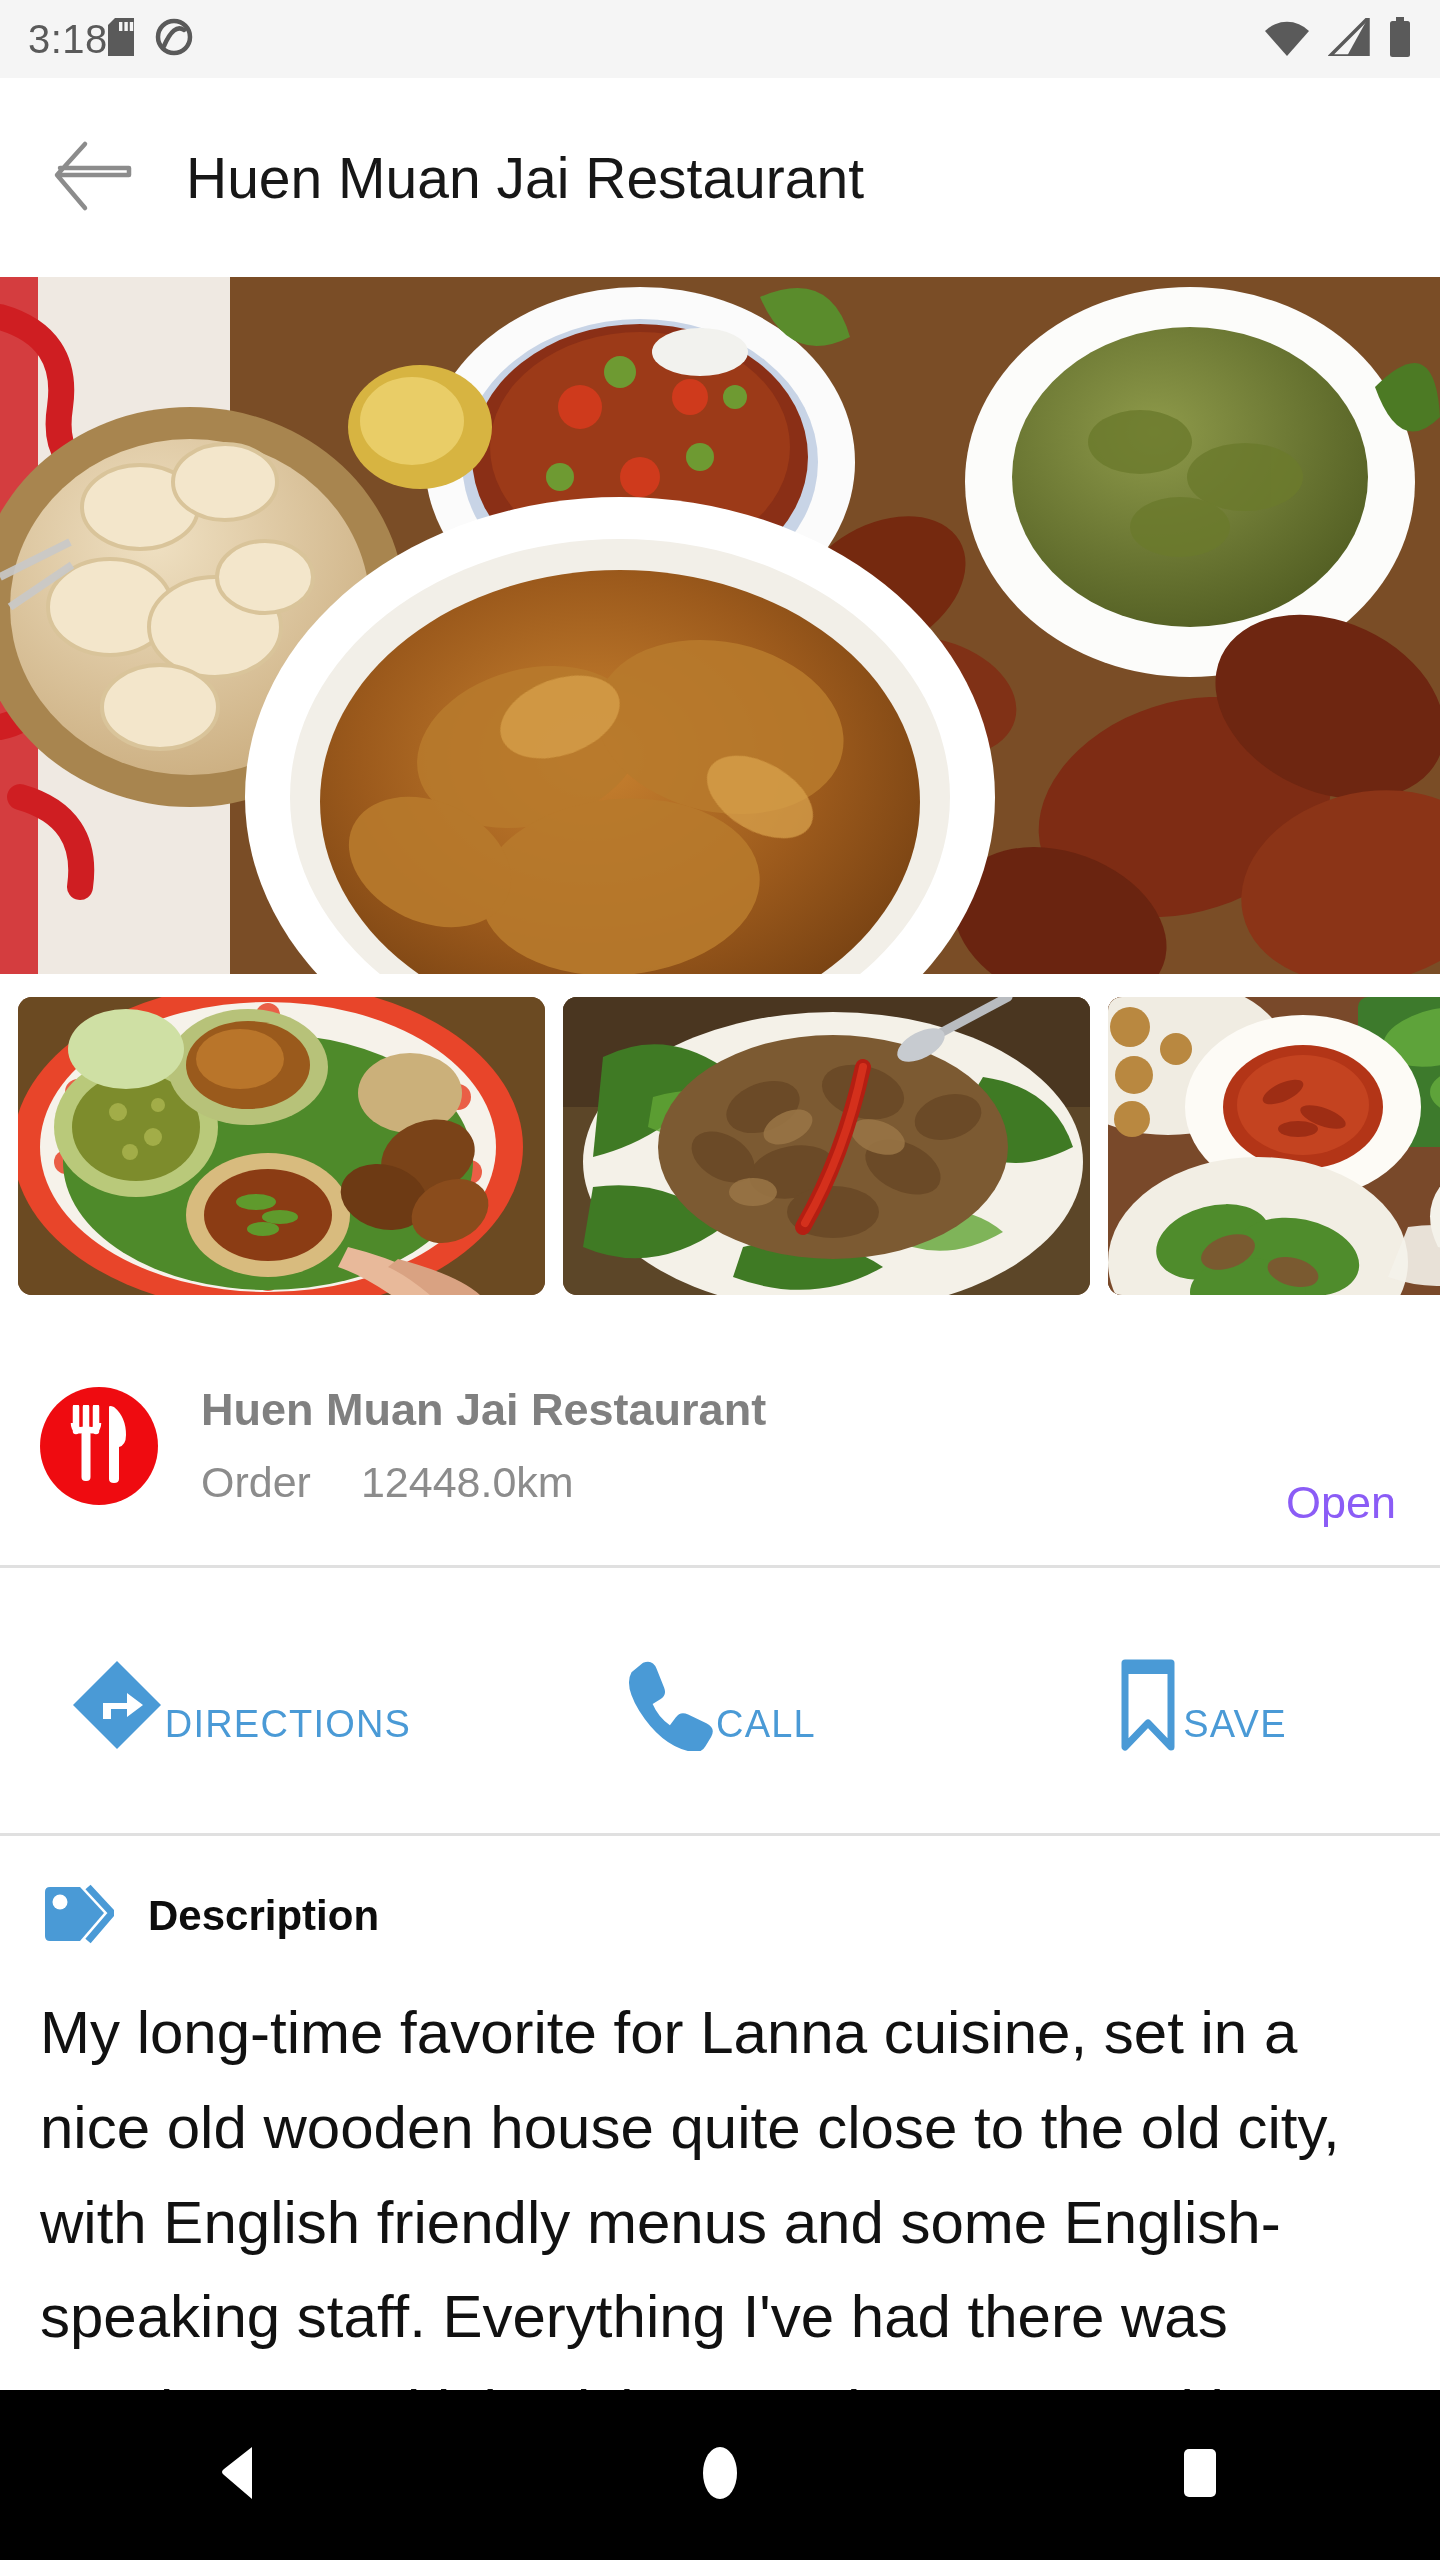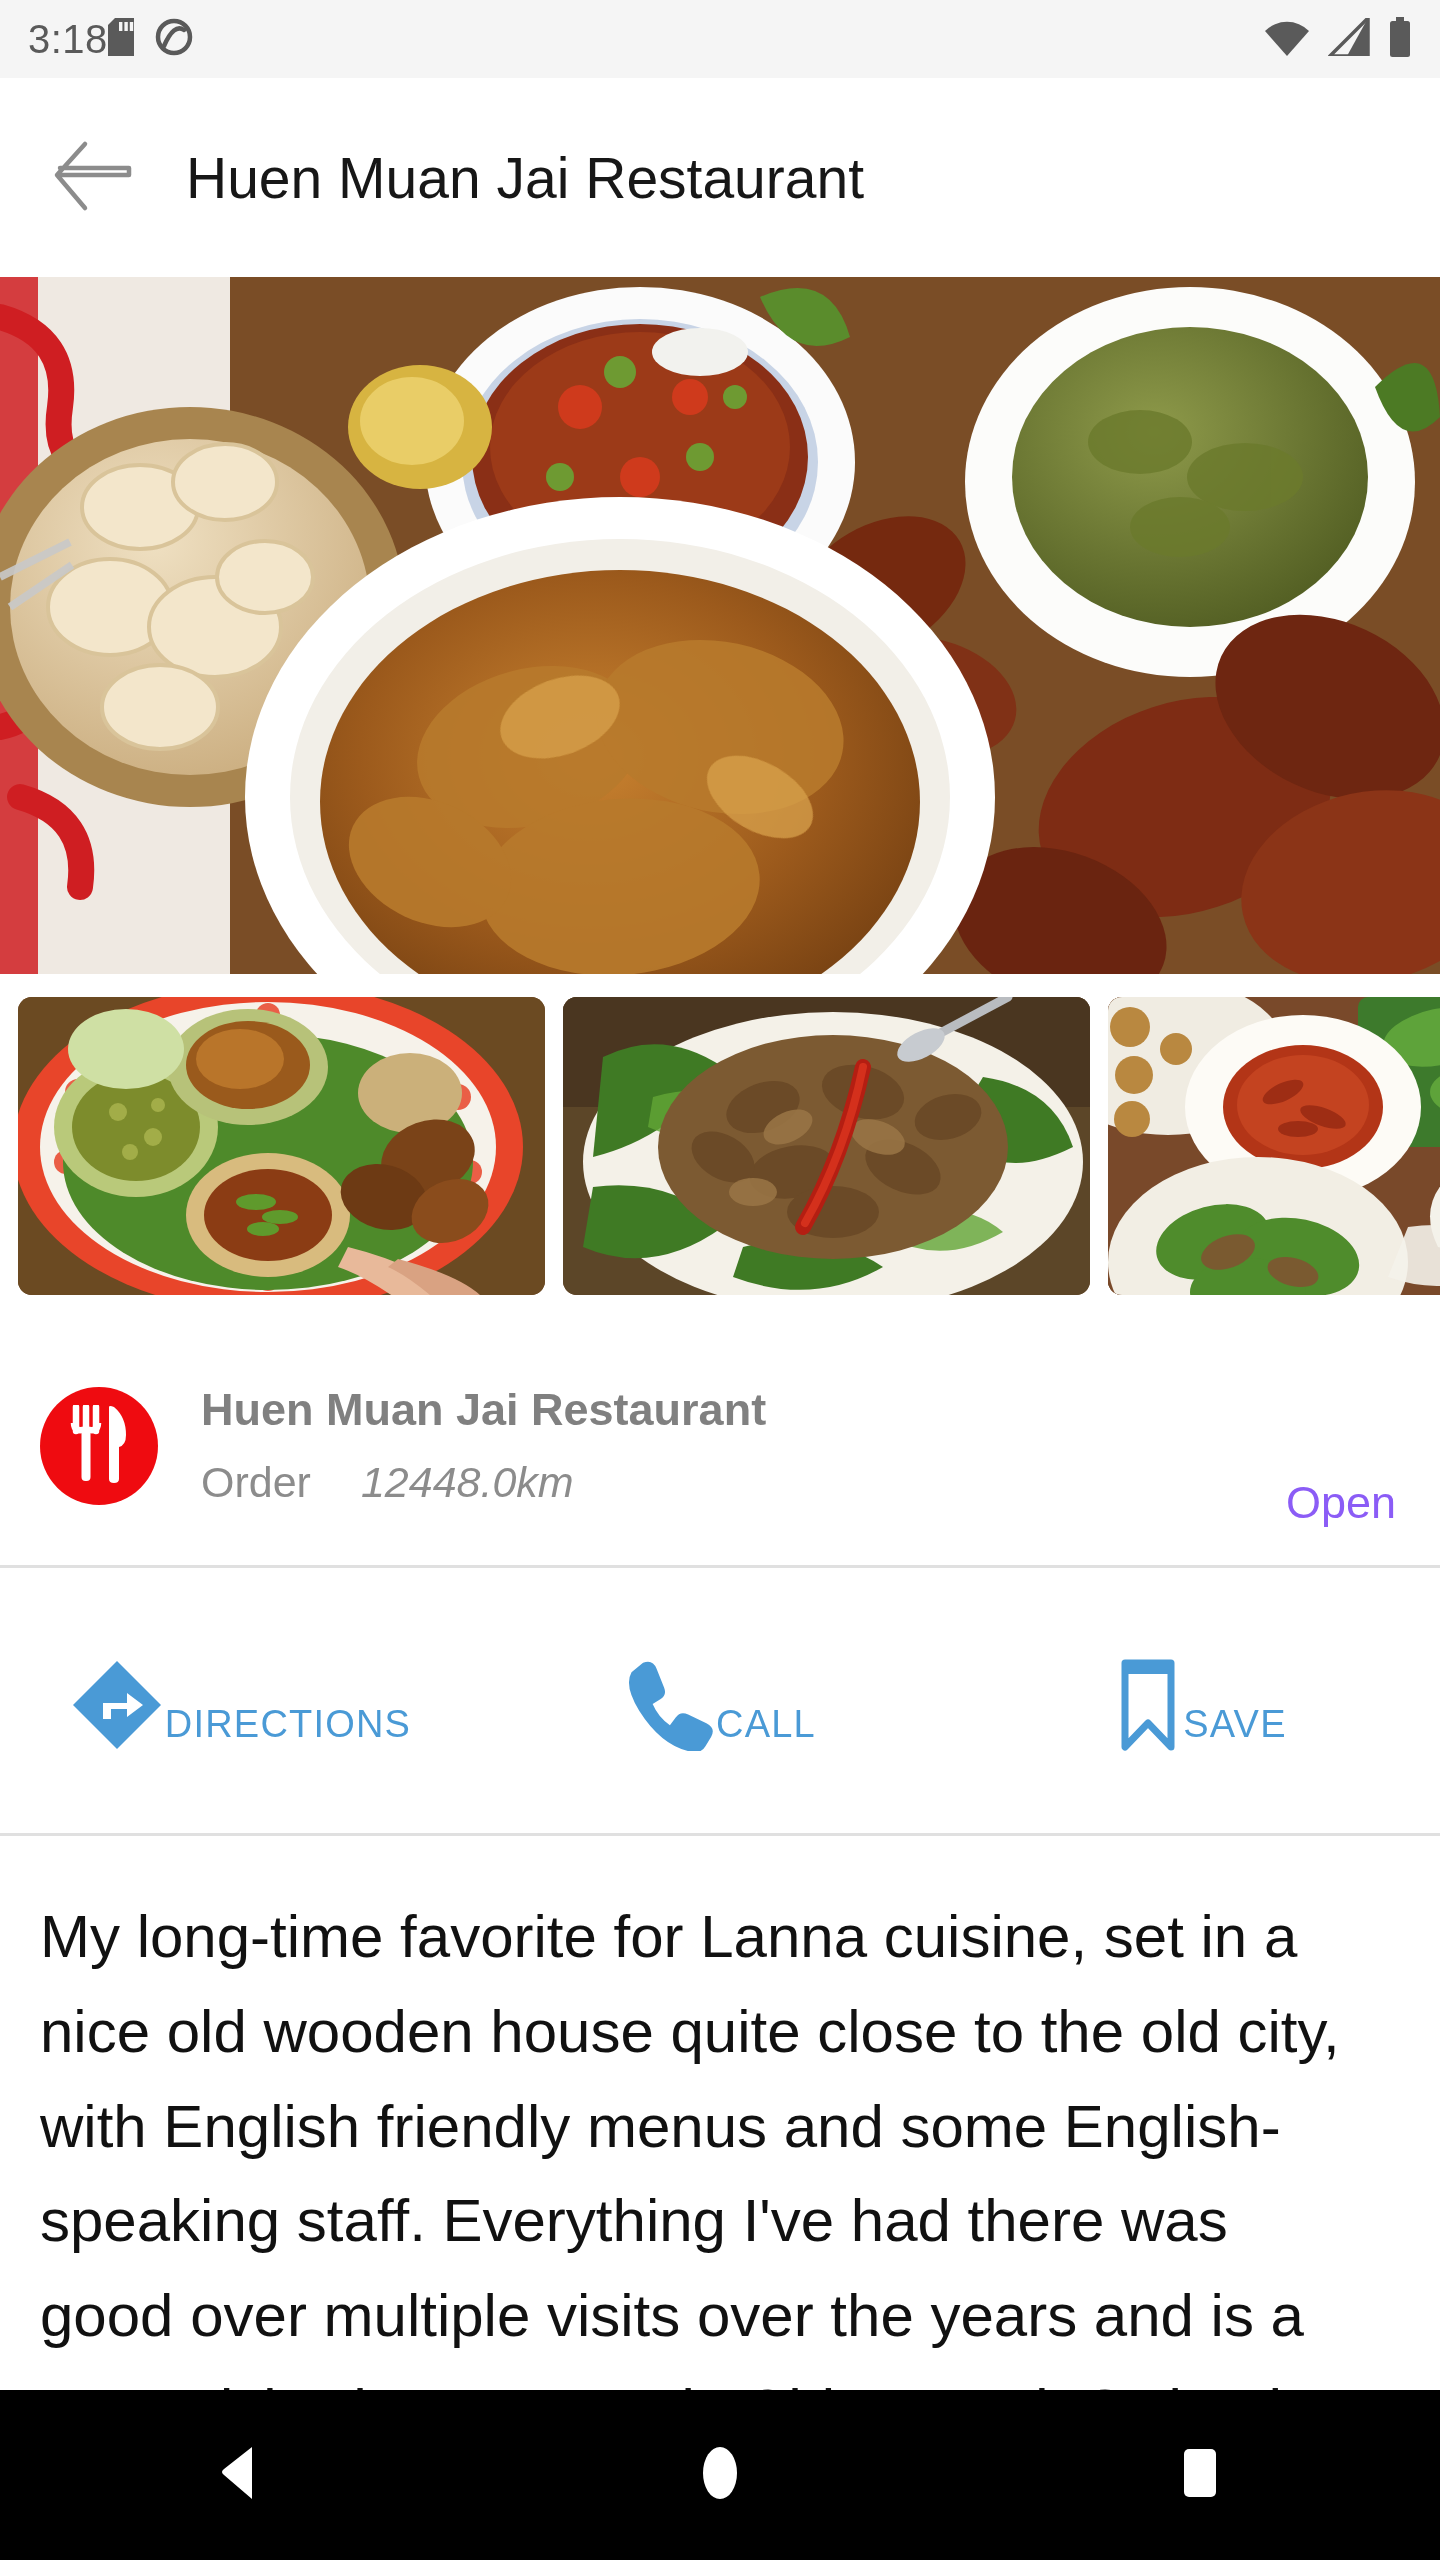--- a/index.html
+++ b/index.html
@@ -69,21 +69,21 @@
     background:#ef0b10; flex:none;
     display:flex; align-items:center; justify-content:center;
   }
   .place-texts { margin-left:43px; flex:1; }
   .place-name {
     font-size:45px; font-weight:bold; color:#808080;
     line-height:1.1; white-space:nowrap;
   }
   .place-meta { display:flex; align-items:baseline; margin-top:24px; }
   .place-category { font-size:43px; color:#8c8c8c; }
-  .place-distance { font-size:43px; color:#8c8c8c; margin-left:50px;font-style:italic; }
+  .place-distance { font-size:43px; color:#8c8c8c; margin-left:50px; }
   .place-status {
     font-size:45px; color:#8b5cf6; flex:none; align-self:flex-end;
     margin-bottom:36px; padding-right:4px;
   }
 
   .divider {
     position:absolute; left:0; width:1440px; height:3px; background:#e0e0e0;
   }
   #divider-top { top:1565px; }
   #divider-bottom { top:1833px; }
@@ -477,20 +477,30 @@
         </svg>
       </div>
       <div class="action-label">SAVE</div>
     </div>
 
   </div>
 
   <div class="divider" id="divider-bottom"></div>
 
   <div class="description-section">
+    <div class="description-header">
+      <span>
+        <svg width="74" height="66" viewBox="0 0 74 66">
+          <path d="M40 6 L64 32 L40 60 L10 60 q-5 0 -5 -5 L5 11 q0 -5 5 -5 Z" fill="#4a9ad6"></path>
+          <path d="M48 6 L72 32 L48 60" fill="none" stroke="#4a9ad6" stroke-width="7" stroke-linejoin="round"></path>
+          <circle cx="20" cy="21" r="7.5" fill="#ffffff"></circle>
+        </svg>
+      </span>
+      <span class="description-title">Description</span>
+    </div>
     <div class="description-body">My long-time favorite for Lanna cuisine, set in a nice old wooden house quite close to the old city, with English friendly menus and some English-speaking staff. Everything I've had there was good over multiple visits over the years and is a must-visit whenever I'm in Chiang Mai. Order the appetizer set to try their excellent Sai Oua(Lanna sausage), two Nampriks(spicy green chili and</div>
   </div>
 
   <div class="content-mask"></div>
 
   <div class="nav-bar">
     <div class="nav-btn">
       <span>
         <svg width="48" height="56" viewBox="0 0 48 56">
           <path d="M36 2 L36 54 L8 30 Q4 27 8 24 Z" fill="#ffffff"></path>

